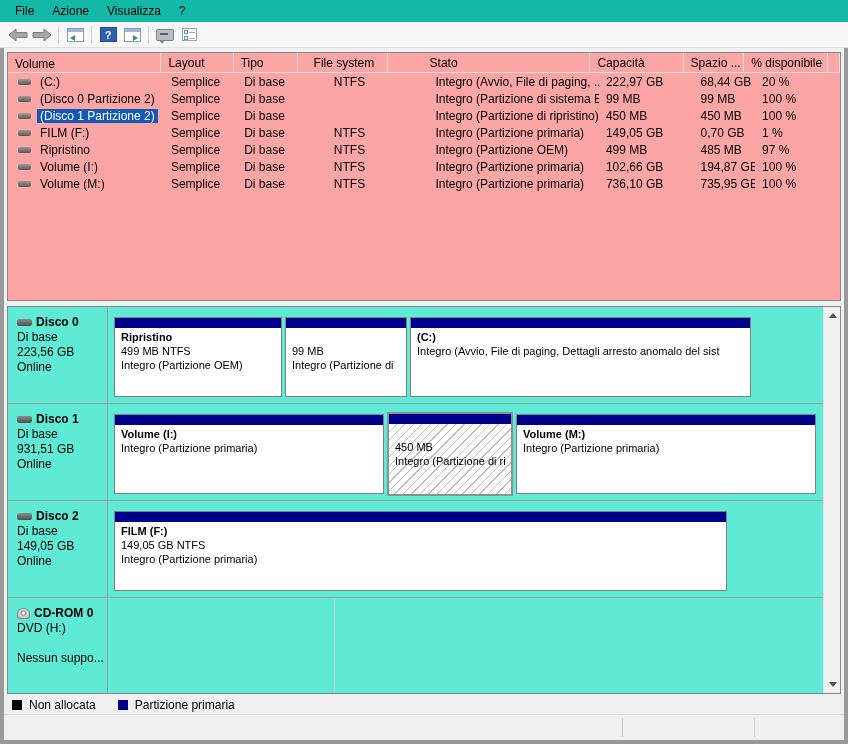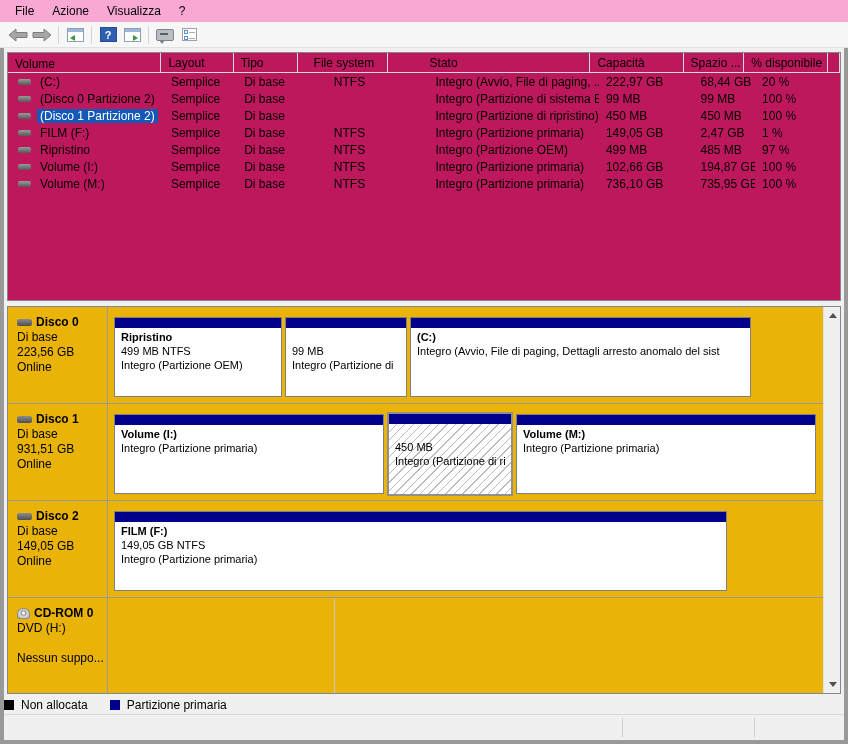--- a/index.html
+++ b/index.html
@@ -1,21 +1,21 @@
 <!DOCTYPE html>
 <html><head>
 <meta charset="utf-8">
 <style>
   * { margin:0; padding:0; box-sizing:border-box; }
   body { background:#d6d6d6; font-family:"Liberation Sans", sans-serif; }
   .window{ position:relative; width:848px; height:744px; background:#f0f0f0; overflow:hidden;
            font-size:12px; color:#000; }
 
   
-  .menubar{ position:absolute; left:0; top:0; width:848px; height:22px; background:#f9a8d4;
+  .menubar{ position:absolute; left:0; top:0; width:848px; height:22px; background:#14b8a6;
             display:flex; align-items:center; padding-left:6px; }
   .menu-item{ padding:3px 9px; cursor:default; }
 
   
   .toolbar{ position:absolute; left:0; top:22px; width:848px; height:26px; background:#f7f7f7;
             border-bottom:1px solid #e0e0e0; display:flex; align-items:center; padding-left:6px; }
   .tbtn{ width:24px; height:22px; display:flex; align-items:center; justify-content:center; }
   .tsep{ width:1px; height:18px; background:#d4d4d4; margin:0 4px; }
   .arrow-ico{ display:block; }
   .win-ico{ position:relative; width:17px; height:14px; background:#fff; border:1px solid #8fa0b4; }
@@ -36,36 +36,36 @@
   .chk-ico b{ position:absolute; right:1px; width:6px; height:1px; background:#a8adb4; }
   .chk-ico b:nth-child(3){ top:3px; } .chk-ico b:nth-child(4){ top:9px; }
 
   
   .frame-l{ position:absolute; left:0; top:48px; width:4px; bottom:0; background:#999999; }
   .frame-r{ position:absolute; right:0; top:48px; width:4px; bottom:0; background:#999999; }
   .frame-b{ position:absolute; left:0; bottom:0; width:848px; height:4px; background:#999999; }
 
   
   .listpane{ position:absolute; left:7px; top:52px; width:834px; height:249px;
-             background:#be185d; border:1px solid #828790; overflow:hidden; }
+             background:#fca5a5; border:1px solid #828790; overflow:hidden; }
   .lhead{ display:flex; height:20px; border-bottom:1px solid #dcdcdc; }
   .lhead .hc{ border-right:1px solid #dcdcdc; padding:3px 4px 0 7px; white-space:nowrap; overflow:hidden; }
   .lrow{ display:flex; height:17px; align-items:center; }
   .lrow .c{ padding:0 4px 0 7px; white-space:nowrap; overflow:hidden; }
   .c0{ width:160px; display:flex; align-items:center; padding-left:7px; }
   .c1{ width:75px; } .c2{ width:67px; } .c3{ width:93px;text-align:center; } .c4{ width:175px;margin-left:35px; }
   .c5{ width:97px; } .c6{ width:63px; } .c7{ width:87px; } .cf{ flex:1; border-right:none; }
   .vicon{ width:13px; height:6px; margin:0 6px 0 3px; flex:0 0 auto;
           background:linear-gradient(#9a9a9a,#575757); border-radius:2px; }
   .vname{ padding:0 3px; }
   .vname.sel{ background:#1458b8; color:#fff; }
 
   
   .diskpane{ position:absolute; left:7px; top:306px; width:834px; height:388px;
-             background:#eab308; border:1px solid #828790; overflow:hidden; }
+             background:#5eead4; border:1px solid #828790; overflow:hidden; }
   .drow{ position:relative; width:815px; border-bottom:1px solid #9a9a9a; display:flex; }
   .dlabel{ width:100px; flex:0 0 auto; border-right:1px solid #9a9a9a; padding:8px 2px 0 9px;
            line-height:15px; overflow:hidden; }
   .dtitle{ font-weight:bold; display:flex; align-items:center; }
   .disk-ico{ width:15px; height:7px; margin-right:4px; background:linear-gradient(#8c8c8c,#4f4f4f);
              border-radius:2px; flex:0 0 auto; }
   .cd-ico{ width:13px; height:11px; margin-right:4px; flex:0 0 auto;
            background:radial-gradient(circle at 50% 45%, #ffffff 1px, #9a9a9a 2px, #dcdcdc 4px, #b5b5b5 6px);
            border-radius:50% 50% 20% 20%; border:1px solid #8a8a8a; }
   .dgfx{ flex:1; position:relative; padding:10px 0 0 6px; display:flex; align-items:flex-start; }
@@ -84,21 +84,21 @@
   .sb-up,.sb-down{ position:absolute; left:0; width:17px; height:17px; display:flex;
                    align-items:center; justify-content:center; }
   .sb-up{ top:0; } .sb-down{ bottom:0; }
   .sb-up::after{ content:""; border-left:4px solid transparent; border-right:4px solid transparent;
                  border-bottom:5px solid #505050; }
   .sb-down::after{ content:""; border-left:4px solid transparent; border-right:4px solid transparent;
                    border-top:5px solid #505050; }
 
   
   .legend{ position:absolute; left:4px; top:696px; width:704px; height:18px; display:flex;
-           align-items:center; }
+           align-items:center; padding-left:8px; }
   .lg-sq{ width:10px; height:10px; margin-right:7px; flex:0 0 auto; }
   .lg-sq.unalloc{ background:#000000; }
   .lg-sq.primary{ background:#00008b; margin-left:22px; }
   .statusbar{ position:absolute; left:4px; top:714px; width:840px; height:26px;
               border-top:1px solid #d9d9d9; background:#f0f0f0; }
   .ssep{ position:absolute; top:3px; bottom:3px; width:1px; background:#cfcfcf; }
 </style>
 </head>
 <body>
 
@@ -212,21 +212,21 @@
     <div class="lrow">
       <div class="c c0">
           <span class="vicon"></span>
           <span class="vname">FILM (F:)</span>
         </div>
       <div class="c c1">Semplice</div>
       <div class="c c2">Di base</div>
       <div class="c c3">NTFS</div>
       <div class="c c4">Integro (Partizione primaria)</div>
       <div class="c c5">149,05 GB</div>
-      <div class="c c6">2,47 GB</div>
+      <div class="c c6">0,70 GB</div>
       <div class="c c7">1 %</div>
     </div>
     <div class="lrow">
       <div class="c c0">
           <span class="vicon"></span>
           <span class="vname">Ripristino</span>
         </div>
       <div class="c c1">Semplice</div>
       <div class="c c2">Di base</div>
       <div class="c c3">NTFS</div>

